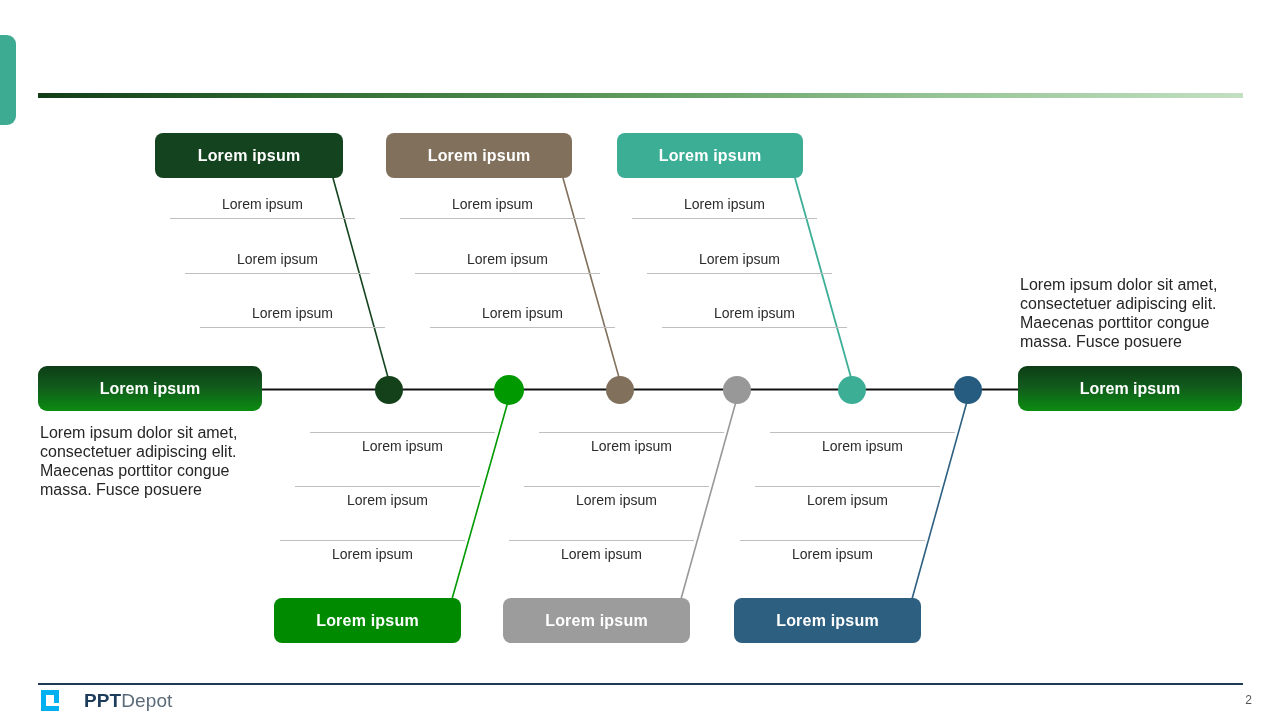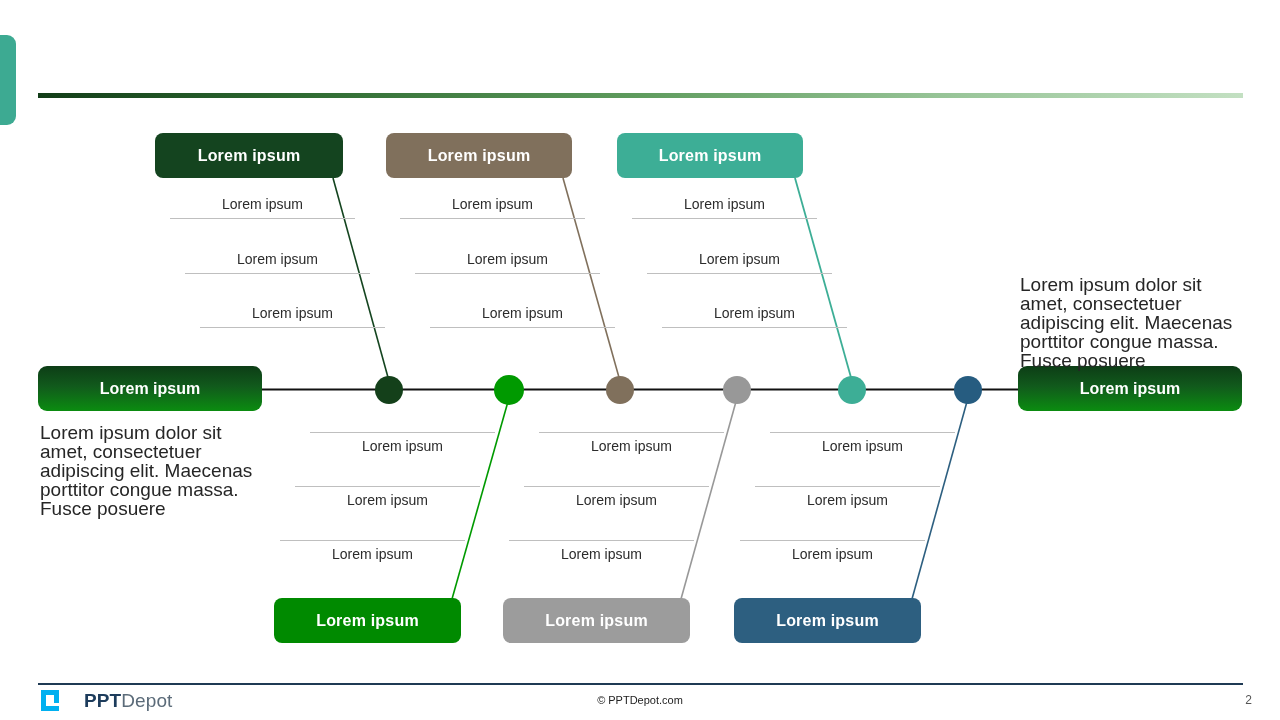--- a/index.html
+++ b/index.html
@@ -45,21 +45,21 @@
     border-radius:9px;
     display:flex;align-items:center;justify-content:center;
     color:#ffffff;font-size:16px;font-weight:bold;
     background:linear-gradient(to bottom,#0d3d16 0%,#115a1c 45%,#0b8c10 100%);
     box-sizing:border-box;
   }
 
   
   .desc{
     position:absolute;
-    font-size:19px;
+    font-size:16px;
     line-height:19px;
     color:#262626;
     width:215px;
   }
 
   
   .subitem{position:absolute;}
   .subitem .txt{
     font-size:14px;color:#2b2b2b;
     white-space:nowrap;
@@ -233,16 +233,15 @@
         <rect x="1" y="1" width="18" height="5" fill="#00b0f0"></rect>
         <rect x="1" y="1" width="5" height="21" fill="#00b0f0"></rect>
         <rect x="1" y="17" width="18" height="5" fill="#00b0f0"></rect>
         <rect x="14" y="1" width="5" height="13" fill="#00b0f0"></rect>
         <rect x="6" y="6" width="8" height="8" fill="#ffffff"></rect>
       </svg>
     </span>
     <span class="logo-text"><span>PPT</span><span class="lite">Depot</span></span>
   </div>
 
-  <div class="copy">© PPTDepot.com</div>
   <div class="pagenum">2</div>
 
 </div>
 
 </body></html>

